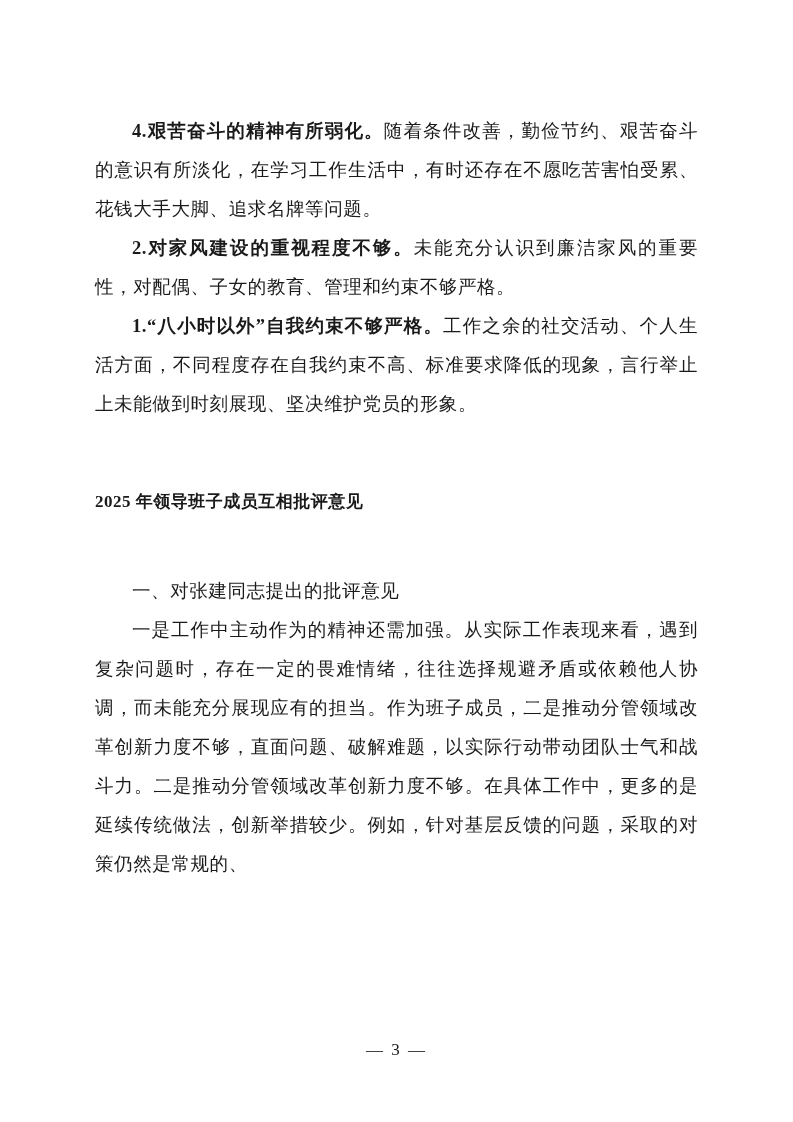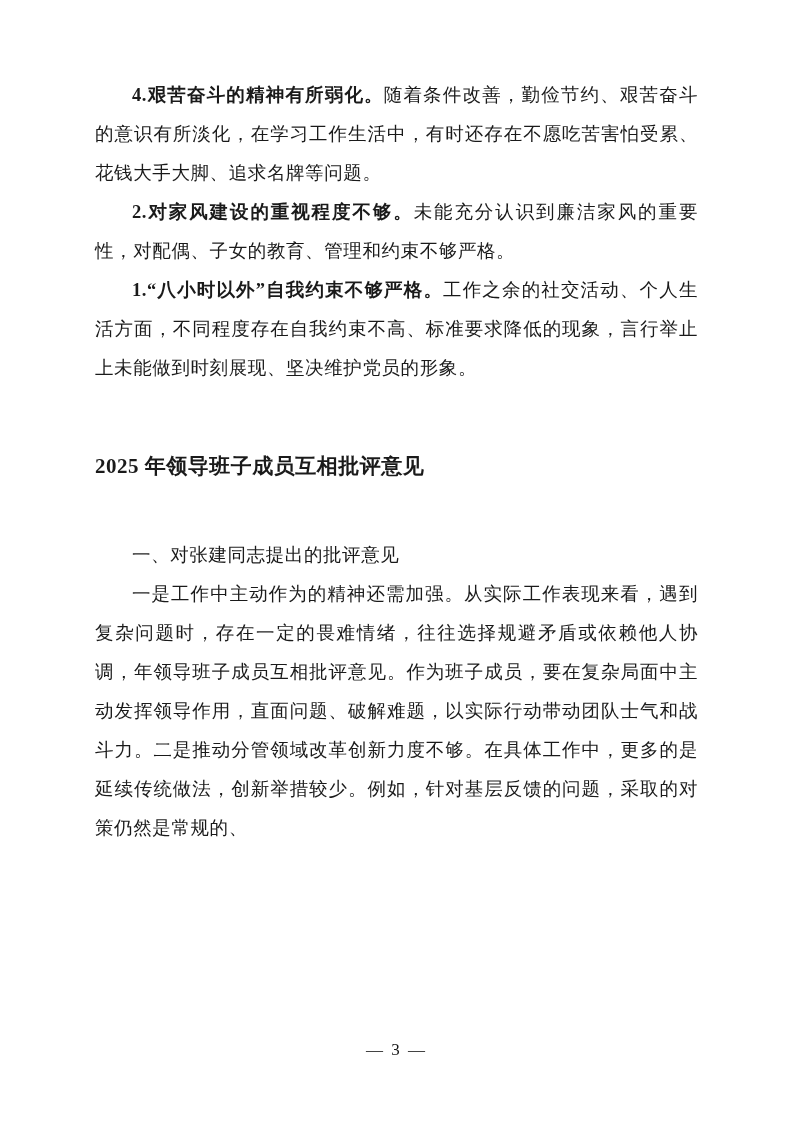--- a/index.html
+++ b/index.html
@@ -15,38 +15,38 @@
     position: relative;
     overflow: hidden;
   }
   .page {
     position: absolute;
     top: 0;
     left: 0;
     width: 793px;
     height: 1122px;
     box-sizing: border-box;
-    padding: 76px 95px 60px 95px;
+    padding: 112px 95px 60px 95px;
   }
   .body-text {
     font-size: 18.5px;
     line-height: 39px;
     text-align: justify;
     text-justify: inter-ideograph;
     letter-spacing: 0.6px;
   }
   .para {
     margin: 0;
     text-indent: 2em;
   }
   .para .lead {
     font-weight: bold;
   }
   .section-heading {
-    font-size: 21px;
+    font-size: 17px;
     font-weight: bold;
     line-height: 36px;
     letter-spacing: 0.5px;
     margin: 0;
     text-indent: 0;
   }
   .sub-heading {
     font-size: 18.5px;
     font-weight: normal;
     line-height: 39px;
@@ -86,19 +86,19 @@
 
 
     <div class="spacer-lg"></div>
 
     <h2 class="section-heading">2025 年领导班子成员互相批评意见</h2>
 
     <div class="spacer-md"></div>
 
     <h3 class="sub-heading">一、对张建同志提出的批评意见</h3>
 
-    <p class="para">一是工作中主动作为的精神还需加强。从实际工作表现来看，遇到复杂问题时，存在一定的畏难情绪，往往选择规避矛盾或依赖他人协调，年领导班子成员互相批评意见。作为班子成员，要在复杂局面中主动发挥领导作用，直面问题、破解难题，以实际行动带动团队士气和战斗力。二是推动分管领域改革创新力度不够。在具体工作中，更多的是延续传统做法，创新举措较少。例如，针对基层反馈的问题，采取的对策仍然是常规的、</p>
+    <p class="para">一是工作中主动作为的精神还需加强。从实际工作表现来看，遇到复杂问题时，存在一定的畏难情绪，往往选择规避矛盾或依赖他人协调，而未能充分展现应有的担当。作为班子成员，二是推动分管领域改革创新力度不够，直面问题、破解难题，以实际行动带动团队士气和战斗力。二是推动分管领域改革创新力度不够。在具体工作中，更多的是延续传统做法，创新举措较少。例如，针对基层反馈的问题，采取的对策仍然是常规的、</p>
 
   </div>
 
   <div class="page-number">— 3 —</div>
 
 </div>
 
 </body></html>

